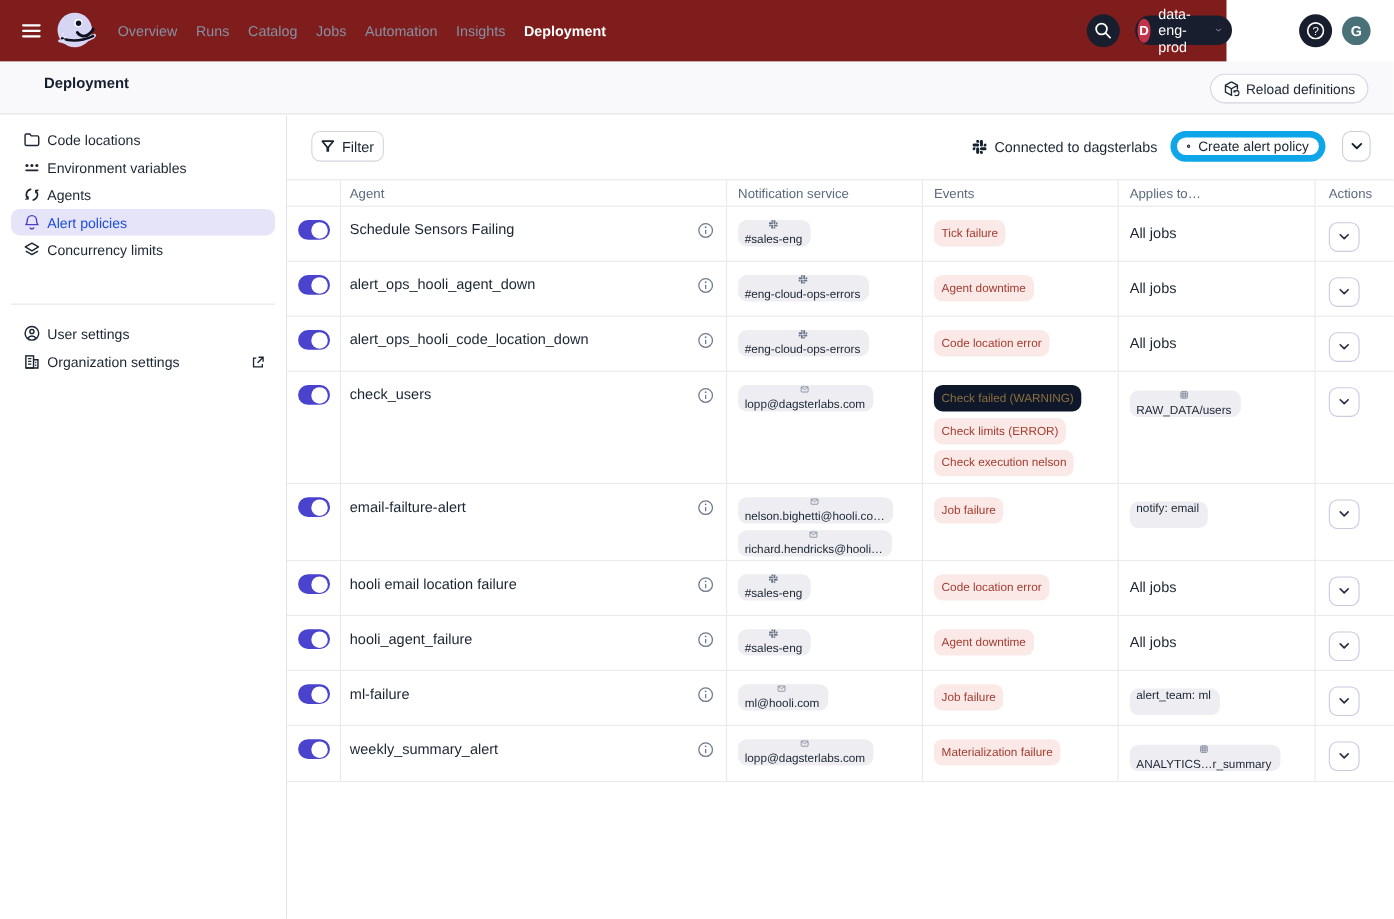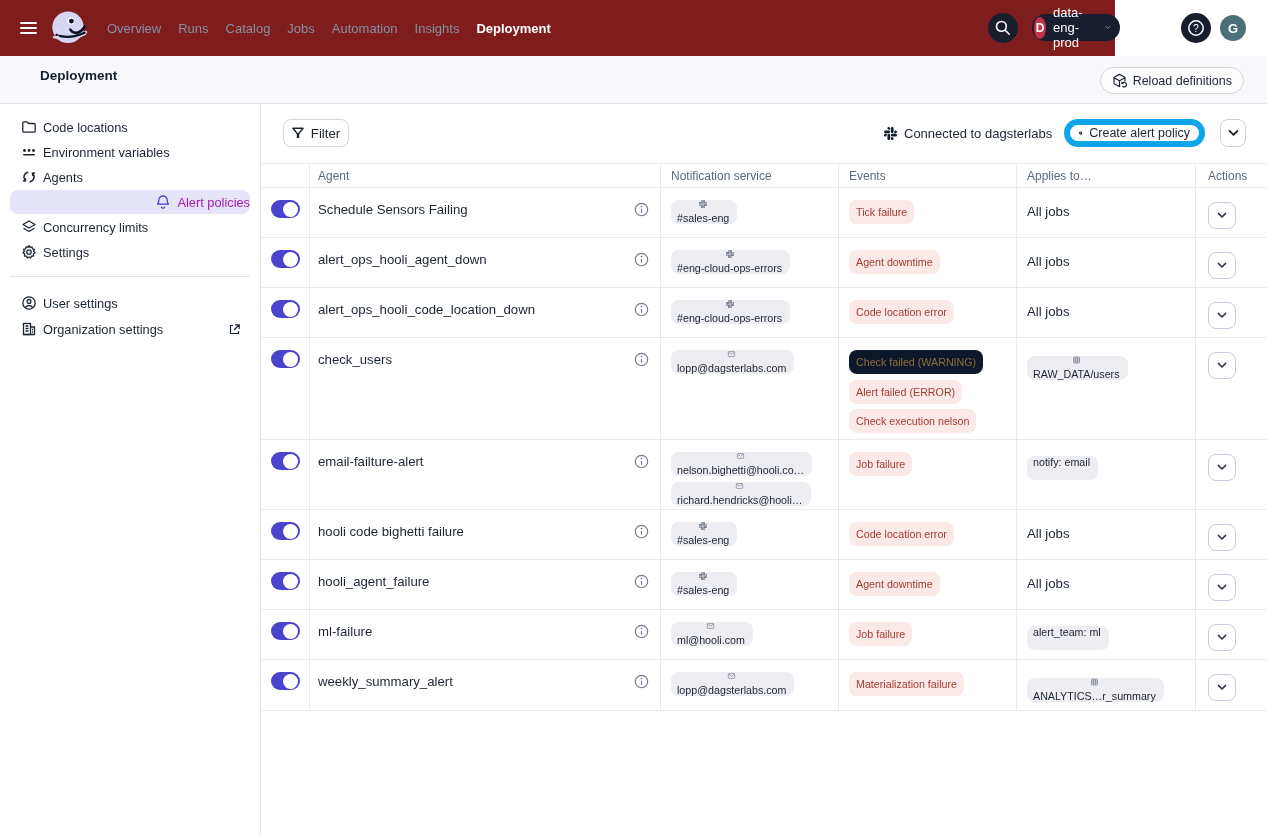--- a/index.html
+++ b/index.html
@@ -21,21 +21,21 @@
 .envname { color:#fff; font-size:13px; margin-left:7px; }
 .avatar { position:absolute; left:1220px; top:15px; width:26px; height:26px; border-radius:50%;
   background:#4A7178; color:#fff; font-size:13px; font-weight:700; display:flex; align-items:center; justify-content:center; }
 .band { position:absolute; left:0; top:56px; width:1267px; height:48px; background:#F9F9FB; border-bottom:1px solid #E1E2E7; }
 .band h1 { position:absolute; left:40px; top:12px; font-size:13.5px; font-weight:700; color:#15202F; }
 .reloadbtn { position:absolute; right:23px; top:11px; height:27px; border:1px solid #D4D6DE; border-radius:14px;
   background:#FDFDFE; display:flex; align-items:center; padding:0 11px; gap:6px; font-size:12.5px; color:#1B2532; }
 .sidebar { position:absolute; left:0; top:105px; width:261px; height:730px; background:#fff; border-right:1px solid #E1E2E7; }
 .sideitem { position:absolute; left:10px; width:240px; height:24px; border-radius:8px; display:flex; align-items:center;
   padding-left:11px; gap:6px; font-size:12.8px; color:#1B2532; }
-.sideitem.sel { background:#E6E4F8; color:#a21caf;justify-content:flex-end; }
+.sideitem.sel { background:#E6E4F8; color:#1d4ed8; }
 .sidediv { position:absolute; left:10px; top:171px; width:240px; height:1px; background:#E4E5EA; }
 .main { position:absolute; left:261px; top:105px; width:1006px; height:730px; background:#fff; }
 .filterbtn { position:absolute; left:22px; top:14px; width:66px; height:28px; border:1px solid #D4D6DE; border-radius:8px;
   background:#fff; display:flex; align-items:center; justify-content:center; gap:7px; font-size:13.2px; color:#1B2532; }
 .connected { position:absolute; left:623px; top:14px; height:28px; display:flex; align-items:center; gap:7px;
   font-size:13px; color:#1B2532; }
 .createbtn { position:absolute; left:803px; top:14px; width:141px; height:28px; border:6px solid #0ea5e9; border-radius:14px;
   background:#fff; display:flex; align-items:center; padding:0 9px; gap:7px; font-size:12.5px; color:#1B2532; white-space:nowrap; }
 .morebtn { position:absolute; left:959px; top:14px; width:26px; height:28px; border:1px solid #CBCFD9; border-radius:8px;
   background:#fff; display:flex; align-items:center; justify-content:center; }
@@ -161,27 +161,20 @@
       </svg>
     Alert policies
   </div>
   <div class="sideitem" style="top:110px;">
     <svg width="16" height="16" viewBox="0 0 16 16" fill="none" stroke="#1B2532" stroke-width="1.3" stroke-linejoin="round">
         <path d="M8 2 L14 5.5 L8 9 L2 5.5 Z"></path>
         <path d="M2.5 9.3 L8 12.5 L13.5 9.3"></path>
       </svg>
     Concurrency limits
   </div>
-  <div class="sideitem" style="top:135px;">
-    <svg width="16" height="16" viewBox="0 0 16 16" fill="none" stroke="#1B2532" stroke-width="1.3">
-        <circle cx="8" cy="8" r="2.2"></circle>
-        <path d="M8 1.6 l1 1.8 2 -0.6 0.4 2 2 0.6 -0.8 1.9 1.4 1.5 -1.7 1.2 0.3 2 -2.1 0.1 -0.8 1.9 -1.7 -1 -1.7 1 -0.8 -1.9 -2.1 -0.1 0.3 -2 -1.7 -1.2 1.4 -1.5 -0.8 -1.9 2 -0.6 0.4 -2 2 0.6 Z" stroke-linejoin="round"></path>
-      </svg>
-    Settings
-  </div>
   <div class="sidediv"></div>
   <div class="sideitem" style="top:186px;">
     <svg width="16" height="16" viewBox="0 0 16 16" fill="none" stroke="#1B2532" stroke-width="1.3">
         <circle cx="8" cy="8" r="6.2"></circle>
         <circle cx="8" cy="6.4" r="1.9"></circle>
         <path d="M4.2 12.7 a4.4 4.4 0 0 1 7.6 0"></path>
       </svg>
     User settings
   </div>
   <div class="sideitem" style="top:212px;">
@@ -355,21 +348,21 @@
                 <rect x="1.5" y="2.8" width="11" height="8.4" rx="1"></rect>
                 <path d="M1.8 3.4 L7 7.4 L12.2 3.4"></path>
               </svg>
               <span>lopp@dagsterlabs.com</span>
             </div>
           </div>
         </div>
         <div class="c c3">
           <div class="chipcol">
             <div class="echip warn">Check failed (WARNING)</div>
-            <div class="echip err">Alert failed (ERROR)</div>
+            <div class="echip err">Check limits (ERROR)</div>
             <div class="echip err">Check execution nelson</div>
           </div>
         </div>
         <div class="c c4"><div class="chip">
             <svg width="13" height="13" viewBox="0 0 14 14" fill="none" stroke="#6B7689" stroke-width="1.15">
               <rect x="1.8" y="1.8" width="10.4" height="10.4" rx="1.2"></rect>
               <path d="M1.8 5.2 H12.2 M1.8 8.7 H12.2 M5.2 1.8 V12.2 M8.7 1.8 V12.2"></path>
             </svg>
             <span>RAW_DATA/users</span>
           </div></div>
@@ -421,21 +414,21 @@
             <svg width="10" height="7" viewBox="0 0 10 7">
               <path d="M1.4 1.4 L5 5 L8.6 1.4" stroke="#2A2F45" stroke-width="1.5" fill="none" stroke-linecap="round" stroke-linejoin="round"></path>
             </svg>
           </div>
         </div>
       </div>
       <div class="trow" style="height:50px">
         <div class="c c0">
           <div class="toggle"></div>
         </div>
-        <div class="c c1"><span class="name">hooli code bighetti failure</span><span class="info"><svg width="15" height="15" viewBox="0 0 15 15" fill="none" stroke="#707A8C" stroke-width="1.15">
+        <div class="c c1"><span class="name">hooli email location failure</span><span class="info"><svg width="15" height="15" viewBox="0 0 15 15" fill="none" stroke="#707A8C" stroke-width="1.15">
               <circle cx="7.5" cy="7.5" r="6.2"></circle>
               <path d="M7.5 6.9 V10.7"></path>
               <circle cx="7.5" cy="4.5" r="0.85" fill="#707A8C" stroke="none"></circle>
             </svg></span></div>
         <div class="c c2">
           <div class="chipcol">
             <div class="chip">
               <svg width="12" height="12" viewBox="0 0 24 24" fill="#6B7689">
                 <path d="M5.042 15.165a2.528 2.528 0 0 1-2.52 2.523A2.528 2.528 0 0 1 0 15.165a2.527 2.527 0 0 1 2.522-2.52h2.52v2.52zM6.313 15.165a2.527 2.527 0 0 1 2.521-2.52 2.527 2.527 0 0 1 2.521 2.52v6.313A2.528 2.528 0 0 1 8.834 24a2.528 2.528 0 0 1-2.521-2.522v-6.313zM8.834 5.042a2.528 2.528 0 0 1-2.521-2.52A2.528 2.528 0 0 1 8.834 0a2.528 2.528 0 0 1 2.521 2.522v2.52H8.834zM8.834 6.313a2.528 2.528 0 0 1 2.521 2.521 2.528 2.528 0 0 1-2.521 2.521H2.522A2.528 2.528 0 0 1 0 8.834a2.528 2.528 0 0 1 2.522-2.521h6.312zM18.956 8.834a2.528 2.528 0 0 1 2.522-2.521A2.528 2.528 0 0 1 24 8.834a2.528 2.528 0 0 1-2.522 2.521h-2.522V8.834zM17.688 8.834a2.528 2.528 0 0 1-2.523 2.521 2.527 2.527 0 0 1-2.52-2.521V2.522A2.527 2.527 0 0 1 15.165 0a2.528 2.528 0 0 1 2.523 2.522v6.312zM15.165 18.956a2.528 2.528 0 0 1 2.523 2.522A2.528 2.528 0 0 1 15.165 24a2.527 2.527 0 0 1-2.52-2.522v-2.522h2.52zM15.165 17.688a2.527 2.527 0 0 1-2.52-2.523 2.526 2.526 0 0 1 2.52-2.52h6.313A2.527 2.527 0 0 1 24 15.165a2.528 2.528 0 0 1-2.522 2.523h-6.313z"></path>
               </svg>

